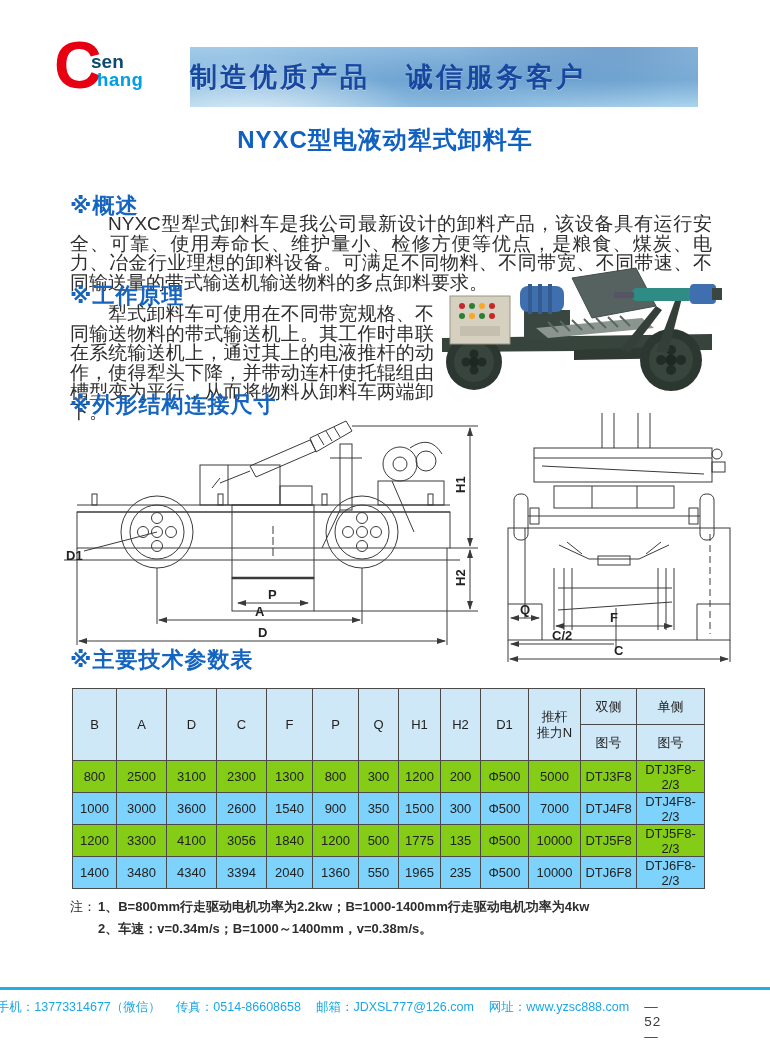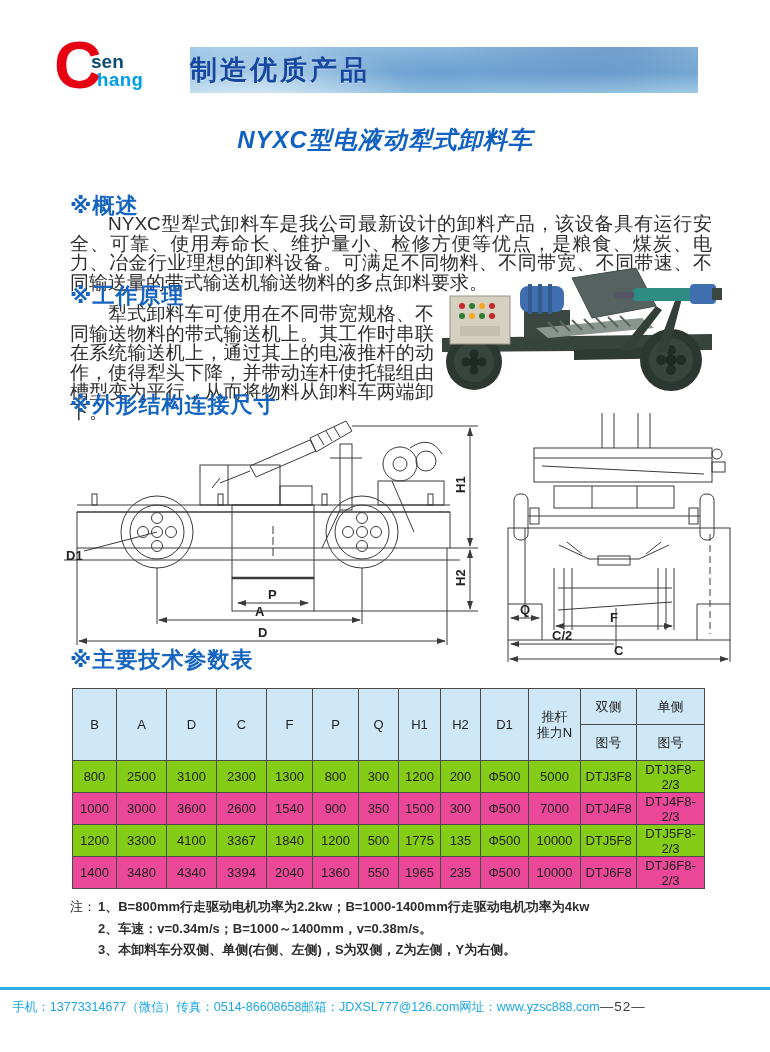--- a/index.html
+++ b/index.html
@@ -6,32 +6,32 @@
   body{
     width:770px;height:1052px;position:relative;background:#ffffff;
     font-family:"Liberation Sans","DejaVu Sans",sans-serif;overflow:hidden;
   }
   
   .logo{position:absolute;left:54px;top:42px;width:140px;height:66px;}
   .logo-c{position:absolute;left:0;top:-10px;font-size:66px;line-height:66px;font-weight:700;color:#e60012;}
   .logo-sen{position:absolute;left:37px;top:10px;font-size:19px;line-height:19px;font-weight:700;color:#0c4a6e;}
   .logo-hang{position:absolute;left:43px;top:30px;font-size:19px;line-height:19px;font-weight:700;color:#00a0e9;font-family:Liberation Mono, monospace;}
   .banner{
-    position:absolute;left:190px;top:47px;width:508px;height:46px;
+    position:absolute;left:190px;top:47px;width:508px;height:60px;
     display:flex;align-items:center;justify-content:flex-start;gap:36px;
     background:
       radial-gradient(ellipse 220px 90px at 14% 118%, rgba(255,255,255,.55), rgba(255,255,255,0) 70%),
       radial-gradient(ellipse 260px 110px at 86% -25%, rgba(23,80,150,.38), rgba(23,80,150,0) 70%),
       radial-gradient(ellipse 300px 140px at 50% 60%, rgba(40,105,175,.28), rgba(40,105,175,0) 75%),
       linear-gradient(180deg,#a3cbe9 0%,#85b6dd 55%,#a9d2ec 100%);
   }
   .banner-phrase{font-size:27px;font-weight:800;color:#17479e;letter-spacing:3px;
     text-shadow:0 1px 0 rgba(255,255,255,.35);}
   .doc-title{position:absolute;left:0;top:124px;width:770px;text-align:center;
-    font-size:24px;font-weight:700;color:#1161c2;letter-spacing:1px;font-style:italic;}
+    font-size:24px;font-weight:700;color:#1161c2;letter-spacing:1px;}
   
   .sec-h{position:absolute;font-size:22px;font-weight:700;color:#1464c0;letter-spacing:1px;}
   #h-overview{left:70px;top:191px;}
   #h-principle{left:70px;top:281px;}
   #h-dims{left:70px;top:390px;}
   #h-params{left:70px;top:645px;}
   
   .para{font-size:19px;line-height:19.5px;color:#2e2e2e;text-align:justify;text-indent:2em;}
   .overview-p{position:absolute;left:70px;top:214px;width:642px;}
   .principle-p{position:absolute;left:70px;top:304px;width:364px;}
@@ -39,44 +39,45 @@
   .photo{position:absolute;left:424px;top:266px;width:306px;height:130px;}
   .drawing{position:absolute;left:62px;top:408px;width:692px;height:254px;}
   .dim-text{font-size:13px;font-weight:600;fill:#222;font-family:"Liberation Sans",sans-serif;}
   
   .params-table{position:absolute;left:72px;top:688px;border-collapse:collapse;table-layout:fixed;}
   .params-table th,.params-table td{
     border:1px solid #4a4a4a;text-align:center;vertical-align:middle;
     font-size:13px;color:#222;padding:0 1px;font-weight:400;}
   .params-table th{background:#cfe8f7;height:35px;}
   .params-table td{height:31px;background:#84cc16;}
-  .params-table tr.alt td{background:#ec4899;}
+  .params-table tr.alt td{background:#7dd3fc;}
   .thrust-th div{line-height:16px;}
   
   .notes{position:absolute;left:70px;top:896px;font-size:13px;line-height:21.5px;color:#2e2e2e;}
   .notes .prefix{position:absolute;left:0;top:0;}
   .note-lines{padding-left:28px;font-weight:bold;}
   
   .footer-line{position:absolute;left:0;top:987px;width:770px;height:3px;background:#29abe3;}
   .footer{position:absolute;left:0;top:999px;width:658px;display:flex;align-items:baseline;
-    justify-content:center;font-size:12.5px;color:#1ba7e6;}
+    justify-content:center;gap:15px;font-size:12.5px;color:#1ba7e6;}
   .footer .pair{white-space:nowrap;}
   .page-no{color:#3a3a3a;font-size:13.5px;letter-spacing:1px;}
 </style>
 </head>
 <body>
 
 <div class="logo">
   <span class="logo-c">C</span>
   <span class="logo-sen">sen</span>
   <span class="logo-hang">hang</span>
 </div>
 
 <div class="banner">
   <span class="banner-phrase">制造优质产品</span>
+  <span class="banner-phrase">诚信服务客户</span>
 </div>
 
 <div class="doc-title">NYXC型电液动犁式卸料车</div>
 
 <div class="sec-h" id="h-overview">※概述</div>
 <div class="para overview-p">NYXC型犁式卸料车是我公司最新设计的卸料产品，该设备具有运行安全、可靠、使用寿命长、维护量小、检修方便等优点，是粮食、煤炭、电力、冶金行业理想的卸料设备。可满足不同物料、不同带宽、不同带速、不同输送量的带式输送机输送物料的多点卸料要求。</div>
 
 <div class="sec-h" id="h-principle">※工作原理</div>
 <div class="para principle-p">犁式卸料车可使用在不同带宽规格、不同输送物料的带式输送机上。其工作时串联在系统输送机上，通过其上的电液推杆的动作，使得犁头下降，并带动连杆使托辊组由槽型变为平行，从而将物料从卸料车两端卸下。</div>
 
@@ -377,21 +378,21 @@
         <td>300</td>
         <td>Φ500</td>
         <td>7000</td>
         <td>DTJ4F8</td>
         <td>DTJ4F8-2/3</td>
       </tr>
       <tr>
         <td>1200</td>
         <td>3300</td>
         <td>4100</td>
-        <td>3367</td>
+        <td>3056</td>
         <td>1840</td>
         <td>1200</td>
         <td>500</td>
         <td>1775</td>
         <td>135</td>
         <td>Φ500</td>
         <td>10000</td>
         <td>DTJ5F8</td>
         <td>DTJ5F8-2/3</td>
       </tr>
@@ -411,21 +412,20 @@
         <td>DTJ6F8-2/3</td>
       </tr>
     </tbody>
 </table>
 
 <div class="notes">
   <span class="prefix">注：</span>
   <div class="note-lines">
       <div>1、B=800mm行走驱动电机功率为2.2kw；B=1000-1400mm行走驱动电机功率为4kw</div>
       <div>2、车速：v=0.34m/s；B=1000～1400mm，v=0.38m/s。</div>
-      <div>3、本卸料车分双侧、单侧(右侧、左侧)，S为双侧，Z为左侧，Y为右侧。</div>
     </div>
 </div>
 
 <div class="footer-line"></div>
 <div class="footer">
   <span class="pair"><span>手机：</span><span>13773314677（微信）</span></span>
     <span class="pair"><span>传真：</span><span>0514-86608658</span></span>
     <span class="pair"><span>邮箱：</span><span>JDXSL777@126.com</span></span>
     <span class="pair"><span>网址：</span><span>www.yzsc888.com</span></span>
     <span class="page-no" style="order:99">—52—</span>

